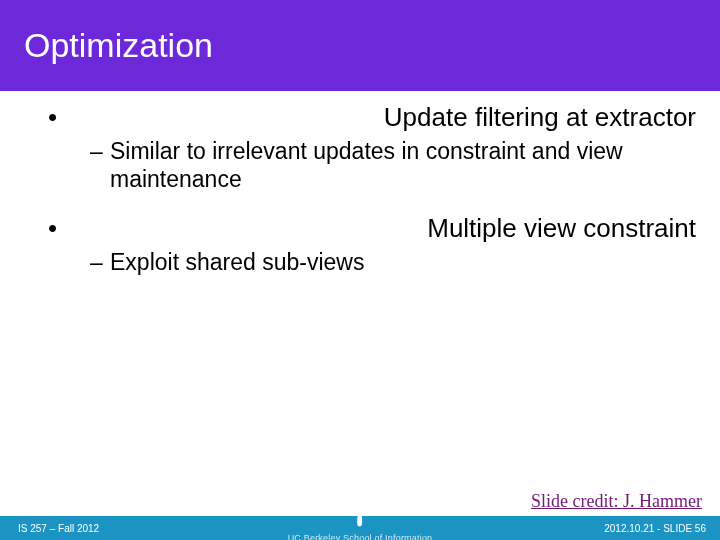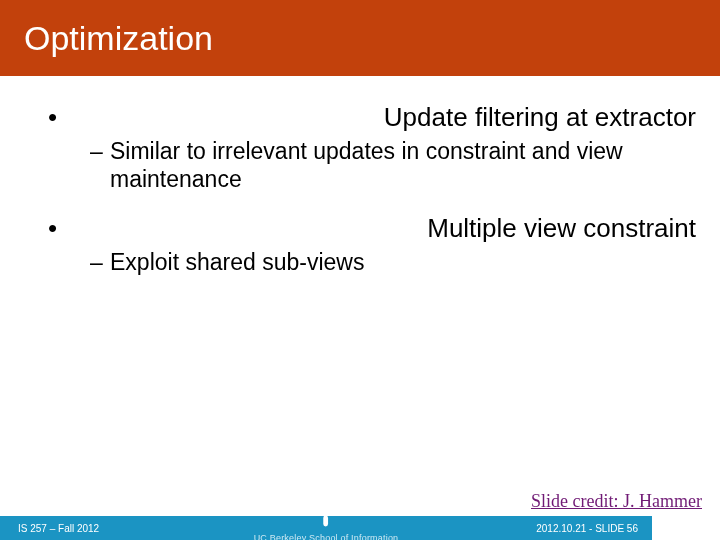--- a/index.html
+++ b/index.html
@@ -8,22 +8,22 @@
     height: 540px;
     font-family: Arial, Helvetica, sans-serif;
     background: #ffffff;
     position: relative;
     overflow: hidden;
   }
   .title-band {
     position: absolute;
     top: 0; left: 0;
     width: 720px;
-    height: 76px;
-    background: #c2410c;
+    height: 91px;
+    background: #6d28d9;
     display: flex;
     align-items: center;
     padding-left: 24px;
   }
   .title-text {
     color: #ffffff;
     font-size: 34px;
     font-weight: 400;
   }
   .title-white-underlay {
@@ -85,21 +85,21 @@
     bottom: 28px;
     font-family: "Times New Roman", Times, serif;
     font-size: 18px;
     color: #701a75;
     text-decoration: underline;
   }
   .footer-band {
     position: absolute;
     left: 0;
     bottom: 0;
-    width: 652px;
+    width: 720px;
     height: 24px;
     background: #1b94c3;
   }
   .footer-left {
     position: absolute;
     left: 18px;
     top: 50%;
     transform: translateY(-50%);
     color: #ffffff;
     font-size: 10px;

